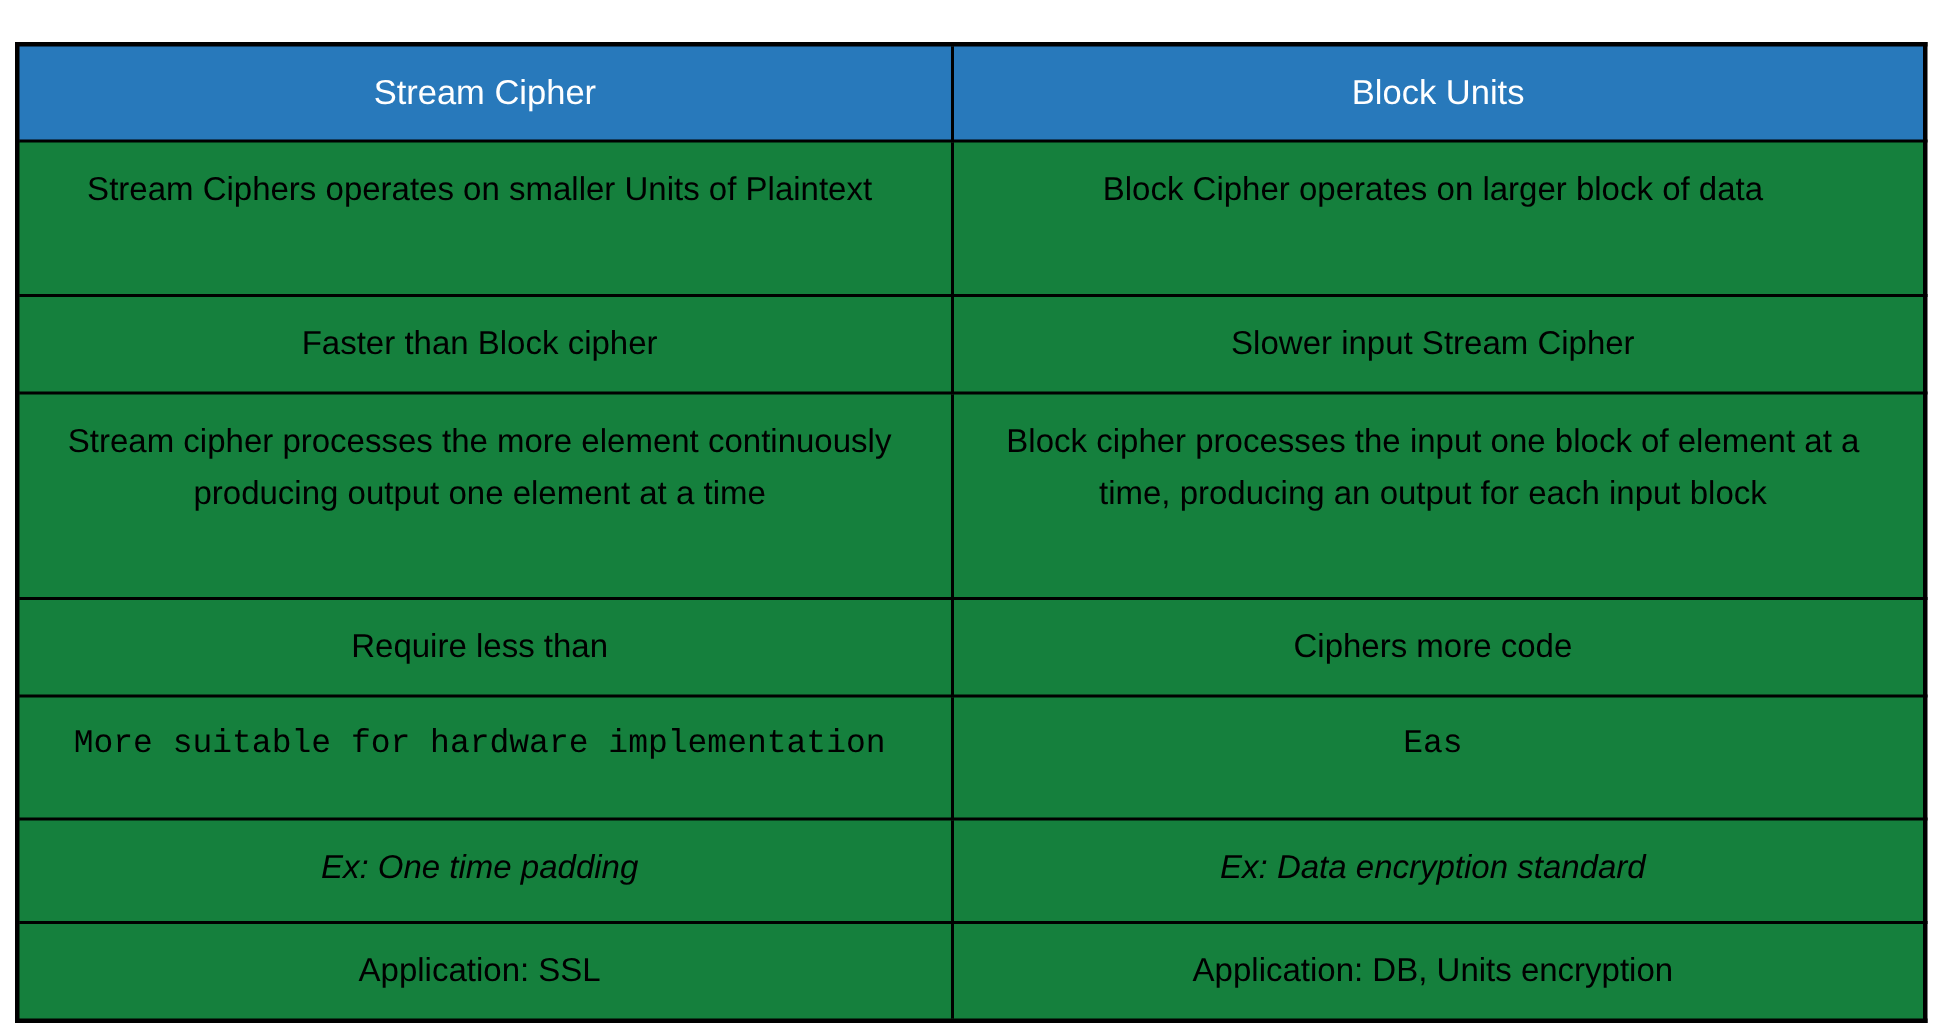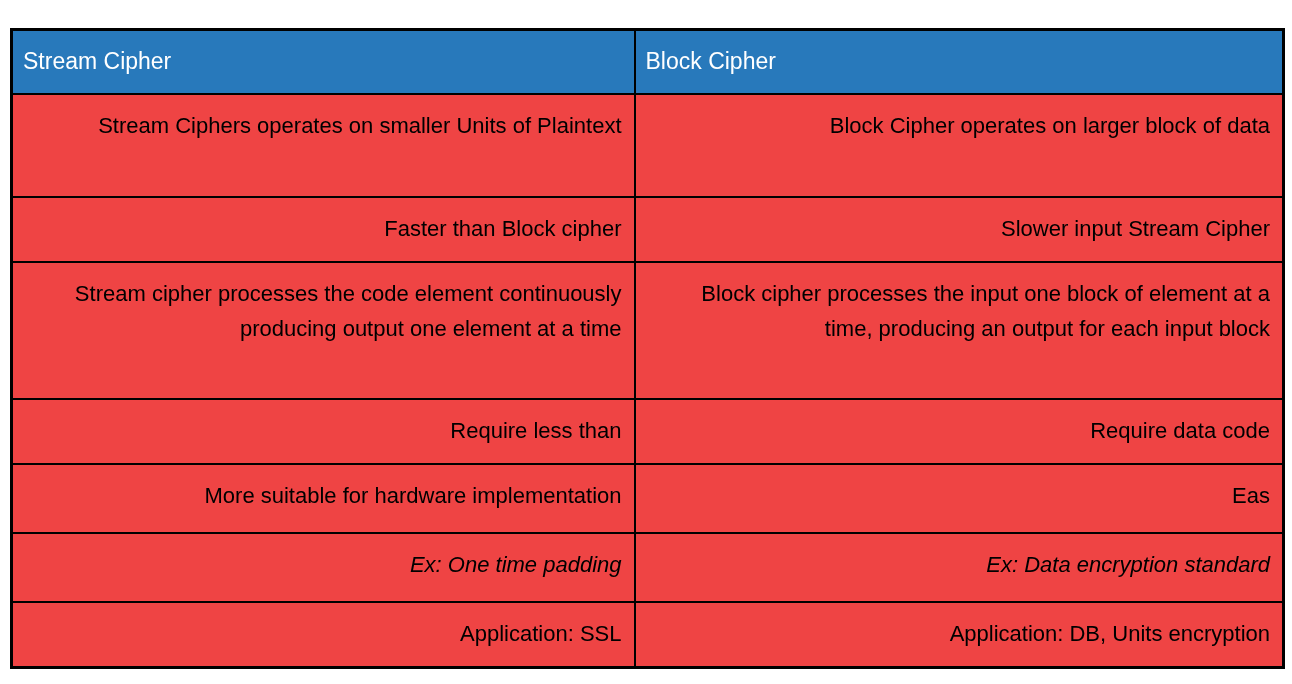--- a/index.html
+++ b/index.html
@@ -27,71 +27,71 @@
   th, td {
     border: 2px solid var(--border-color, #000000);
     font-size: 22px;
     line-height: 35px;
     font-weight: 400;
     box-sizing: border-box;
   }
   th {
     background: var(--header-bg, #2879BB);
     color: var(--header-fg, #ffffff);
-    text-align: left;
+    text-align: center;
     vertical-align: middle;
     height: 64px;
     font-size: 23px;
     padding: 0 10px;
   }
   td {
-    background: #ef4444;
-    text-align: right;
+    background: #15803d;
+    text-align: center;
     vertical-align: top;
-    padding: 13px 12px 15px 15px;
+    padding: 13px 22px 15px 15px;
   }
   tr.r0 td { height: 103px; }
   tr.r1 td { height: 64px;  }
   tr.r2 td { height: 137px; }
   tr.r3 td { height: 62px;  }
-  tr.r4 td { height: 69px;  }
+  tr.r4 td { height: 82px; font-family: Liberation Mono, monospace;  }
   tr.r5 td { height: 69px; font-style: italic;  }
   tr.r6 td { height: 64px; margin-top: 28px;  }
 </style>
 </head>
 <body>
 
 <div class="table-wrap">
   <table class="compare">
     <colgroup>
       <col class="col-stream">
       <col class="col-block">
     </colgroup>
     <thead>
       <tr>
         <th>Stream Cipher</th>
-        <th>Block Cipher</th>
+        <th>Block Units</th>
       </tr>
     </thead>
     <tbody>
       <tr class="r0">
         <td>Stream Ciphers operates on smaller Units of Plaintext</td>
         <td>Block Cipher operates on larger block of data</td>
       </tr>
       <tr class="r1">
         <td>Faster than Block cipher</td>
         <td>Slower input Stream Cipher</td>
       </tr>
       <tr class="r2">
-        <td>Stream cipher processes the code element continuously producing output one element at a time</td>
+        <td>Stream cipher processes the more element continuously producing output one element at a time</td>
         <td>Block cipher processes the input one block of element at a time, producing an output for each input block</td>
       </tr>
       <tr class="r3">
         <td>Require less than</td>
-        <td>Require data code</td>
+        <td>Ciphers more code</td>
       </tr>
       <tr class="r4">
         <td>More suitable for hardware implementation</td>
         <td>Eas</td>
       </tr>
       <tr class="r5">
         <td>Ex: One time padding</td>
         <td>Ex: Data encryption standard</td>
       </tr>
       <tr class="r6">

